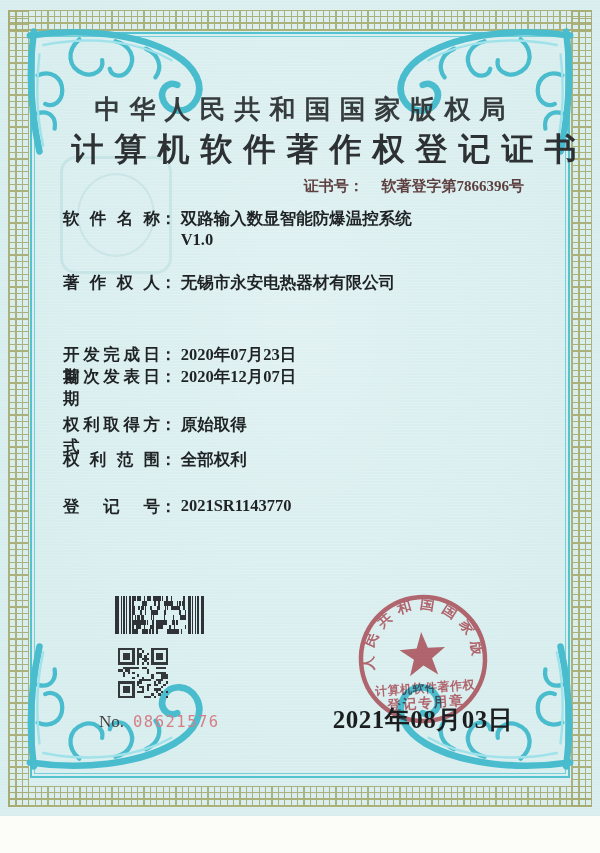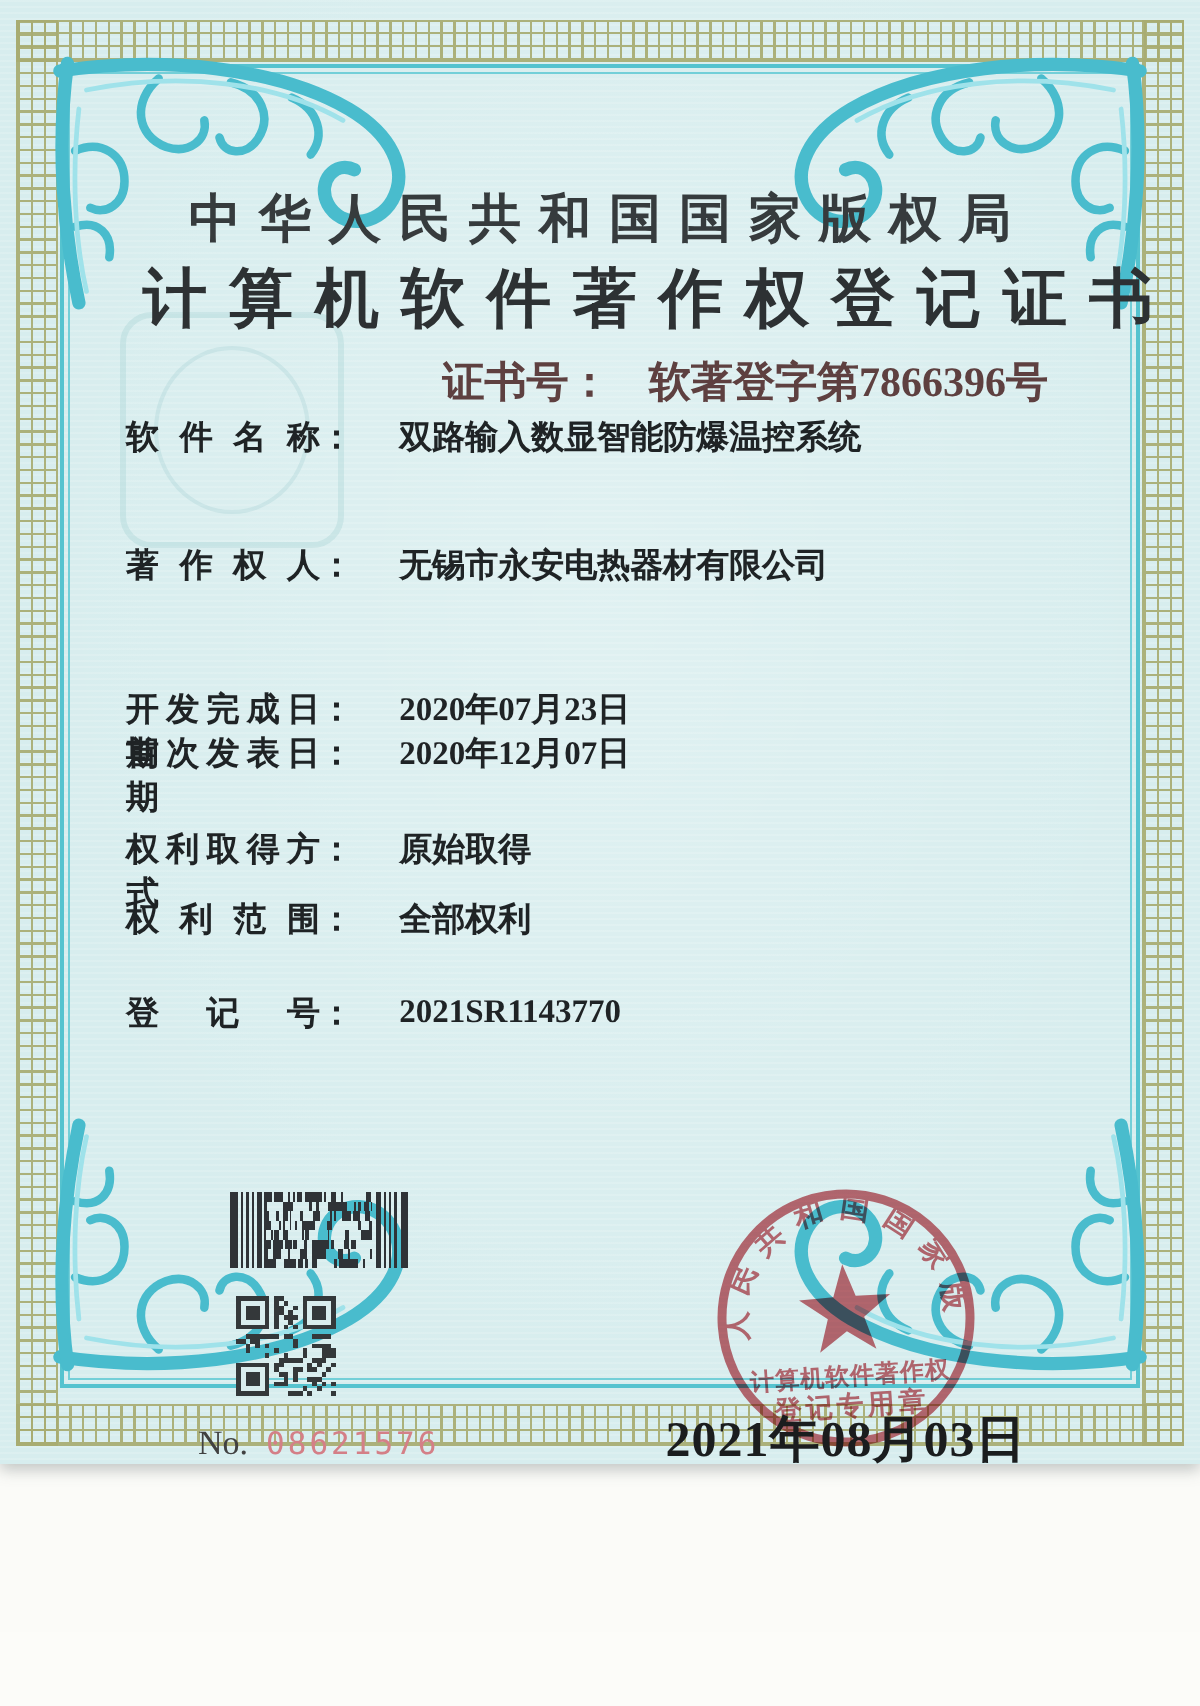--- a/index.html
+++ b/index.html
@@ -1,21 +1,21 @@
 <!DOCTYPE html>
 <html><head>
 <meta charset="utf-8">
 <style>
   * { margin:0; padding:0; box-sizing:border-box; }
   body { font-family:"Liberation Serif","DejaVu Serif",serif; }
   .canvas { position:relative; width:600px; height:853px; background:#fbfbf8; overflow:hidden; }
 
   
   .paper{
-    position:absolute; left:0; top:0; width:600px; height:732px;
+    position:absolute; left:0; top:0; width:600px; height:816px;
     background:
       radial-gradient(ellipse at 50% 40%, rgba(255,255,255,.22), rgba(255,255,255,0) 70%),
       repeating-linear-gradient(180deg, rgba(255,255,255,.14) 0 1px, rgba(0,0,0,0) 1px 3px),
       #d7edee;
     box-shadow:0 3px 7px rgba(90,100,100,.35);
   }
   .scan-bottom{ position:absolute; left:0; top:816px; width:600px; height:37px; background:#fcfcf9; }
 
   
   .meander{
@@ -54,29 +54,29 @@
   
   .title1{
     position:absolute; top:92px; left:0; width:600px; text-align:center;
     font-size:26px; font-weight:bold; color:#363b3d; letter-spacing:9px; text-indent:9px;
   }
   .title2{
     position:absolute; top:128px; left:0; width:600px; text-align:center;
     font-size:32px; font-weight:bold; color:#2d3133; letter-spacing:11px; text-indent:11px;padding-left:48px;
   }
   .certline{
-    position:absolute; top:177px; right:76px; font-size:21px; font-weight:bold; color:#5e4040;
+    position:absolute; top:177px; right:76px; font-size:15px; font-weight:bold; color:#5e4040;
   }
   .certline .certno-value{ margin-left:14px; }
 
   
   .frow{ position:absolute; left:63px; font-size:16.5px; font-weight:bold; color:#1f2325; }
   .flabel{ display:inline-block; width:97px; text-align:justify; text-align-last:justify; vertical-align:top;}
   .fcolon{ display:inline-block; vertical-align:top; }
-  .fvalue{ display:inline-block; margin-left:19px; vertical-align:top; max-width:370px; }
+  .fvalue{ display:inline-block; vertical-align:top; max-width:370px; }
   .fversion{ display:block; }
 
   
   .statement{
     position:absolute; left:56px; top:516px; width:506px;
     font-size:16.2px; font-weight:bold; color:#27292b; line-height:31.5px; text-indent:2em;
   }
 
   
   .barcode{ position:absolute; left:115px; top:596px; }
@@ -154,21 +154,21 @@
     <div class="title1">中华人民共和国国家版权局</div>
     <div class="title2">计算机软件著作权登记证书</div>
 
     <div class="certline">
       <span>证书号：</span>
       <span class="certno-value">软著登字第7866396号</span>
     </div>
 
     <div class="frow" style="top:208px">
       <span class="flabel">软件名称</span><span class="fcolon">：</span>
-      <span class="fvalue"><span>双路输入数显智能防爆温控系统</span></span>
+      <span class="fvalue"><span>双路输入数显智能防爆温控系统</span><span class="fversion">V1.0</span></span>
     </div>
 
     <div class="frow" style="top:272px">
       <span class="flabel">著作权人</span><span class="fcolon">：</span>
       <span class="fvalue">无锡市永安电热器材有限公司</span>
     </div>
 
     <div class="frow" style="top:344px">
       <span class="flabel">开发完成日期</span><span class="fcolon">：</span>
       <span class="fvalue">2020年07月23日</span>

